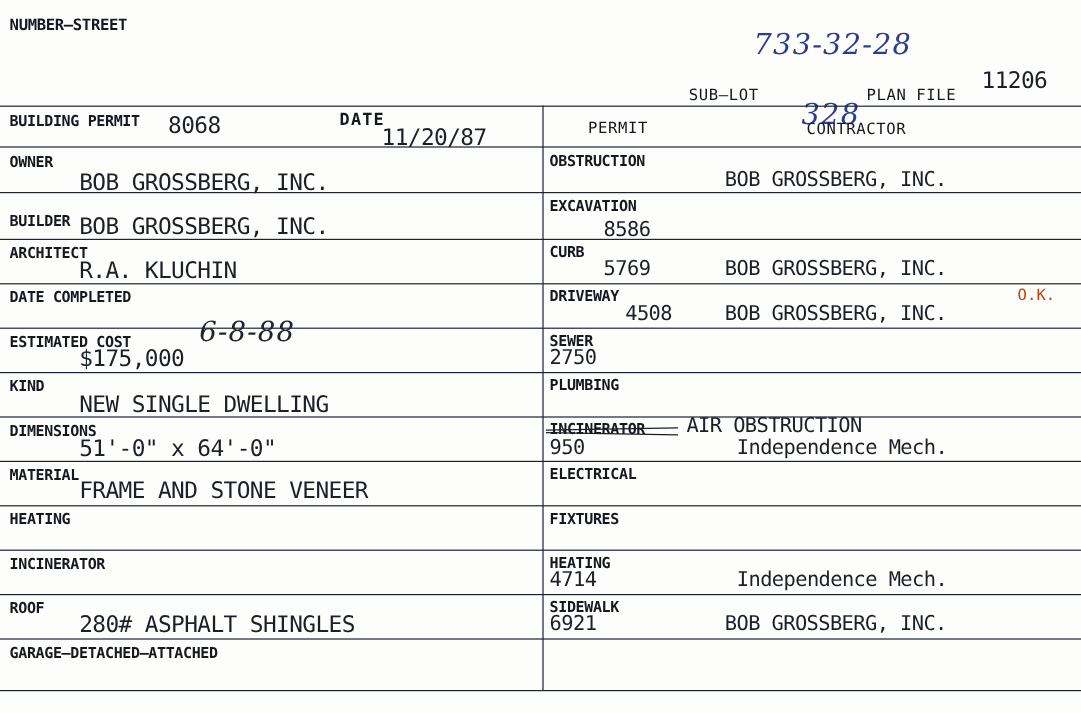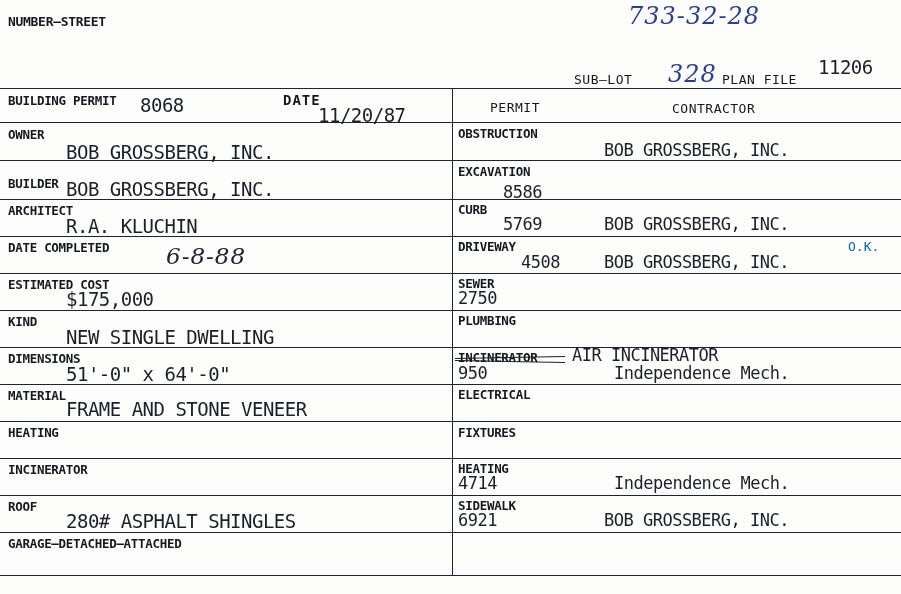--- a/index.html
+++ b/index.html
@@ -51,20 +51,21 @@
     font-size: 17px;
   }
   .hand {
     position: absolute;
     font-family: "DejaVu Serif", serif;
     font-style: italic;
     font-size: 22px;
     color: #2b3d8f;
     white-space: nowrap;
     letter-spacing: 1px;
+    margin-top: 21px;
   }
   .hand-dk {
     color: #202430;
   }
   .strike {
     position: absolute;
     border-top: 1.5px solid #1b1f28;
     transform: rotate(-1deg);
   }
   .addr {
@@ -80,21 +81,21 @@
     font-family: "DejaVu Sans Mono", monospace;
     font-size: 13px;
     letter-spacing: 0.5px;
     color: #15181f;
     white-space: nowrap;
   }
   .ok {
     position: absolute;
     font-family: "DejaVu Sans Mono", monospace;
     font-size: 13px;
-    color: #0369a1;
+    color: #c2410c;
     white-space: nowrap;
   }
 </style>
 </head>
 <body>
 
 <div id="card">
 
   <div class="lbl" style="left:8px; top:14px; font-size:13px;">NUMBER–STREET</div>
 
@@ -185,21 +186,21 @@
   <div class="lbl" style="left:458px; top:276px;">SEWER</div>
   <div class="val val-sm" style="left:458px; top:288px;">2750</div>
 
   <div class="lbl" style="left:458px; top:313px;">PLUMBING</div>
   <div class="val val-sm" style="left:458px; top:326px;"></div>
   <div class="val val-sm" style="left:604px; top:326px;"></div>
 
   <div class="lbl" style="left:458px; top:350px;">INCINERATOR</div>
   <div class="strike" style="left:455px; top:357px; width:110px;"></div>
   <div class="strike" style="left:455px; top:361px; width:110px; transform:rotate(1deg);"></div>
-  <div class="val val-sm" style="left:572px; top:345px;">AIR INCINERATOR</div>
+  <div class="val val-sm" style="left:572px; top:345px;">AIR OBSTRUCTION</div>
   <div class="val val-sm" style="left:458px; top:363px;">950</div>
   <div class="val val-sm" style="left:614px; top:363px;">Independence Mech.</div>
 
   <div class="lbl" style="left:458px; top:387px;">ELECTRICAL</div>
   <div class="val val-sm" style="left:458px; top:399px;"></div>
   <div class="val val-sm" style="left:604px; top:399px;"></div>
 
   <div class="lbl" style="left:458px; top:425px;">FIXTURES</div>
   <div class="val val-sm" style="left:458px; top:436px;"></div>
   <div class="val val-sm" style="left:604px; top:436px;"></div>

